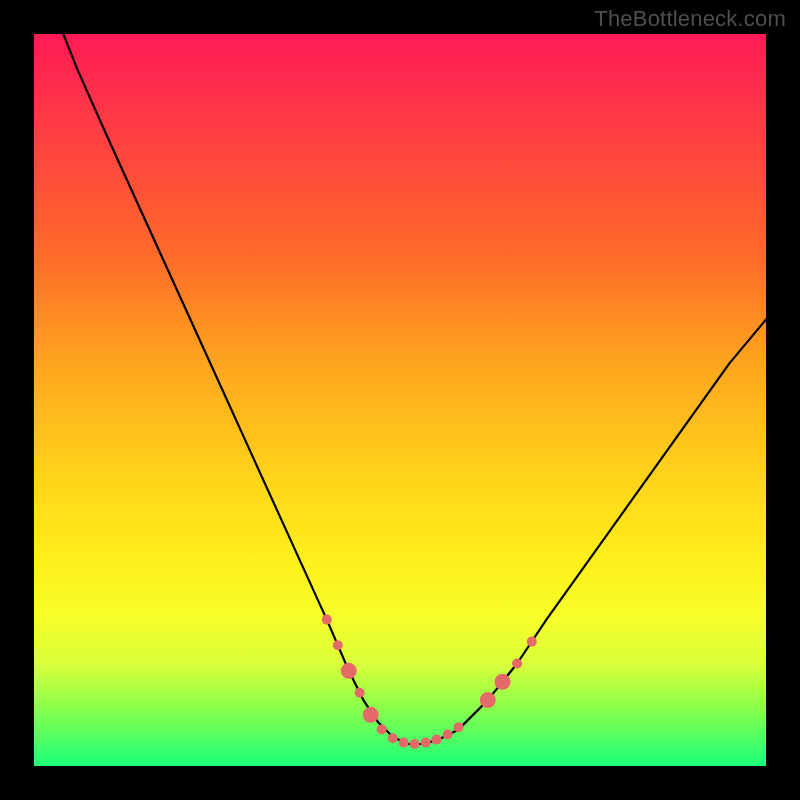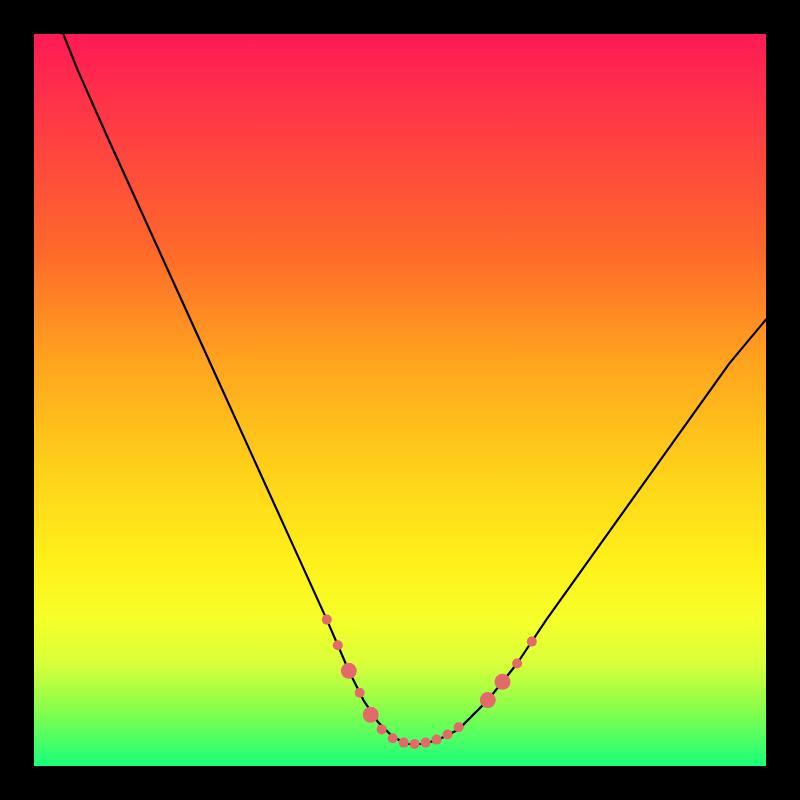--- a/index.html
+++ b/index.html
@@ -75,13 +75,14 @@
         <circle cx="402.6" cy="705.6" r="5" fill="#e46a6a"></circle>
         <circle cx="413.6" cy="700.5" r="5" fill="#e46a6a"></circle>
         <circle cx="424.6" cy="693.2" r="5" fill="#e46a6a"></circle>
         <circle cx="453.8" cy="666.1" r="8" fill="#e46a6a"></circle>
         <circle cx="468.5" cy="647.8" r="8" fill="#e46a6a"></circle>
         <circle cx="483.1" cy="629.5" r="5" fill="#e46a6a"></circle>
         <circle cx="497.8" cy="607.6" r="5" fill="#e46a6a"></circle>
       </svg>
   </div>
 
+  <div class="attribution">TheBottleneck.com</div>
 </div>
 
 </body></html>

